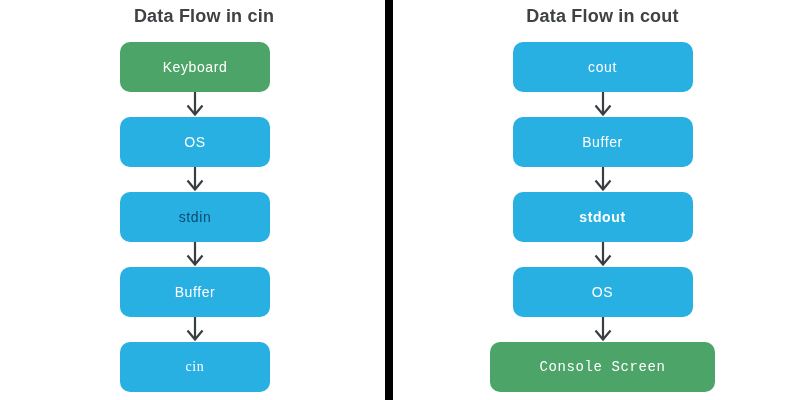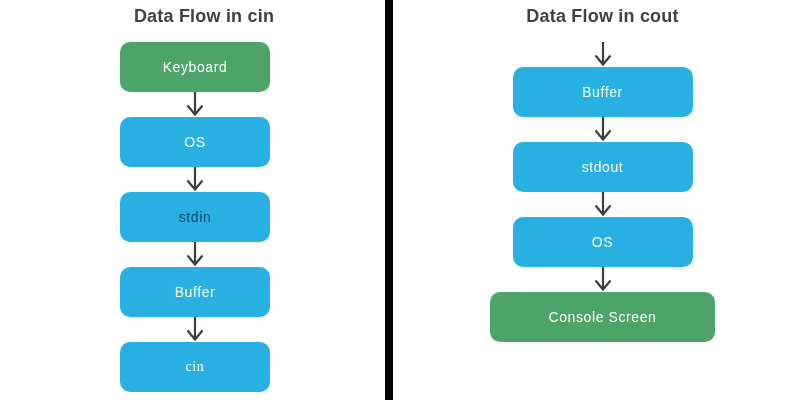--- a/index.html
+++ b/index.html
@@ -64,21 +64,21 @@
     display: flex;
     align-items: center;
     justify-content: center;
     color: #ffffff;
     font-size: 14px;
     letter-spacing: 0.6px;
     white-space: nowrap;
   }
   .panel.left .node { width: 150px; }
   .panel.right .node { width: 180px; }
-  .panel.right .flow .node:last-child { width: 225px; }
+  .panel.right .flow .node:last-child { width: 225px; font-family: Liberation Mono, monospace; }
   svg.arrow { display: block; }
 </style>
 </head>
 <body>
 
 <div class="stage">
 
   <section class="panel left">
     <h1 class="diagram-title">Data Flow in cin</h1>
     <div class="flow">
@@ -104,30 +104,31 @@
         </svg>
         <div class="node" style="background: rgb(41, 176, 226); color: rgb(255, 255, 255); font-family: Liberation Serif, serif;">cin</div>
       </div>
   </section>
 
   <div class="divider"></div>
 
   <section class="panel right">
     <h1 class="diagram-title">Data Flow in cout</h1>
     <div class="flow">
+        <div class="node" style="background: rgb(41, 176, 226); color: rgb(255, 255, 255);">cout</div>
         <svg class="arrow" width="24" height="25" viewBox="0 0 24 25">
           <line x1="12" y1="0" x2="12" y2="21.5" stroke="#3b3e41" stroke-width="2.2"></line>
           <polyline points="4.5,13.5 12,22.5 19.5,13.5" fill="none" stroke="#3b3e41" stroke-width="2.2"></polyline>
         </svg>
         <div class="node" style="background: rgb(41, 176, 226); color: rgb(255, 255, 255);">Buffer</div>
         <svg class="arrow" width="24" height="25" viewBox="0 0 24 25">
           <line x1="12" y1="0" x2="12" y2="21.5" stroke="#3b3e41" stroke-width="2.2"></line>
           <polyline points="4.5,13.5 12,22.5 19.5,13.5" fill="none" stroke="#3b3e41" stroke-width="2.2"></polyline>
         </svg>
-        <div class="node" style="background: rgb(41, 176, 226); color: rgb(255, 255, 255);">stdout</div>
+        <div class="node" style="background: rgb(41, 176, 226); color: rgb(255, 255, 255); font-weight: bold;">stdout</div>
         <svg class="arrow" width="24" height="25" viewBox="0 0 24 25">
           <line x1="12" y1="0" x2="12" y2="21.5" stroke="#3b3e41" stroke-width="2.2"></line>
           <polyline points="4.5,13.5 12,22.5 19.5,13.5" fill="none" stroke="#3b3e41" stroke-width="2.2"></polyline>
         </svg>
         <div class="node" style="background: rgb(41, 176, 226); color: rgb(255, 255, 255);">OS</div>
         <svg class="arrow" width="24" height="25" viewBox="0 0 24 25">
           <line x1="12" y1="0" x2="12" y2="21.5" stroke="#3b3e41" stroke-width="2.2"></line>
           <polyline points="4.5,13.5 12,22.5 19.5,13.5" fill="none" stroke="#3b3e41" stroke-width="2.2"></polyline>
         </svg>
         <div class="node" style="background: rgb(77, 164, 104); color: rgb(255, 255, 255);">Console Screen</div>

